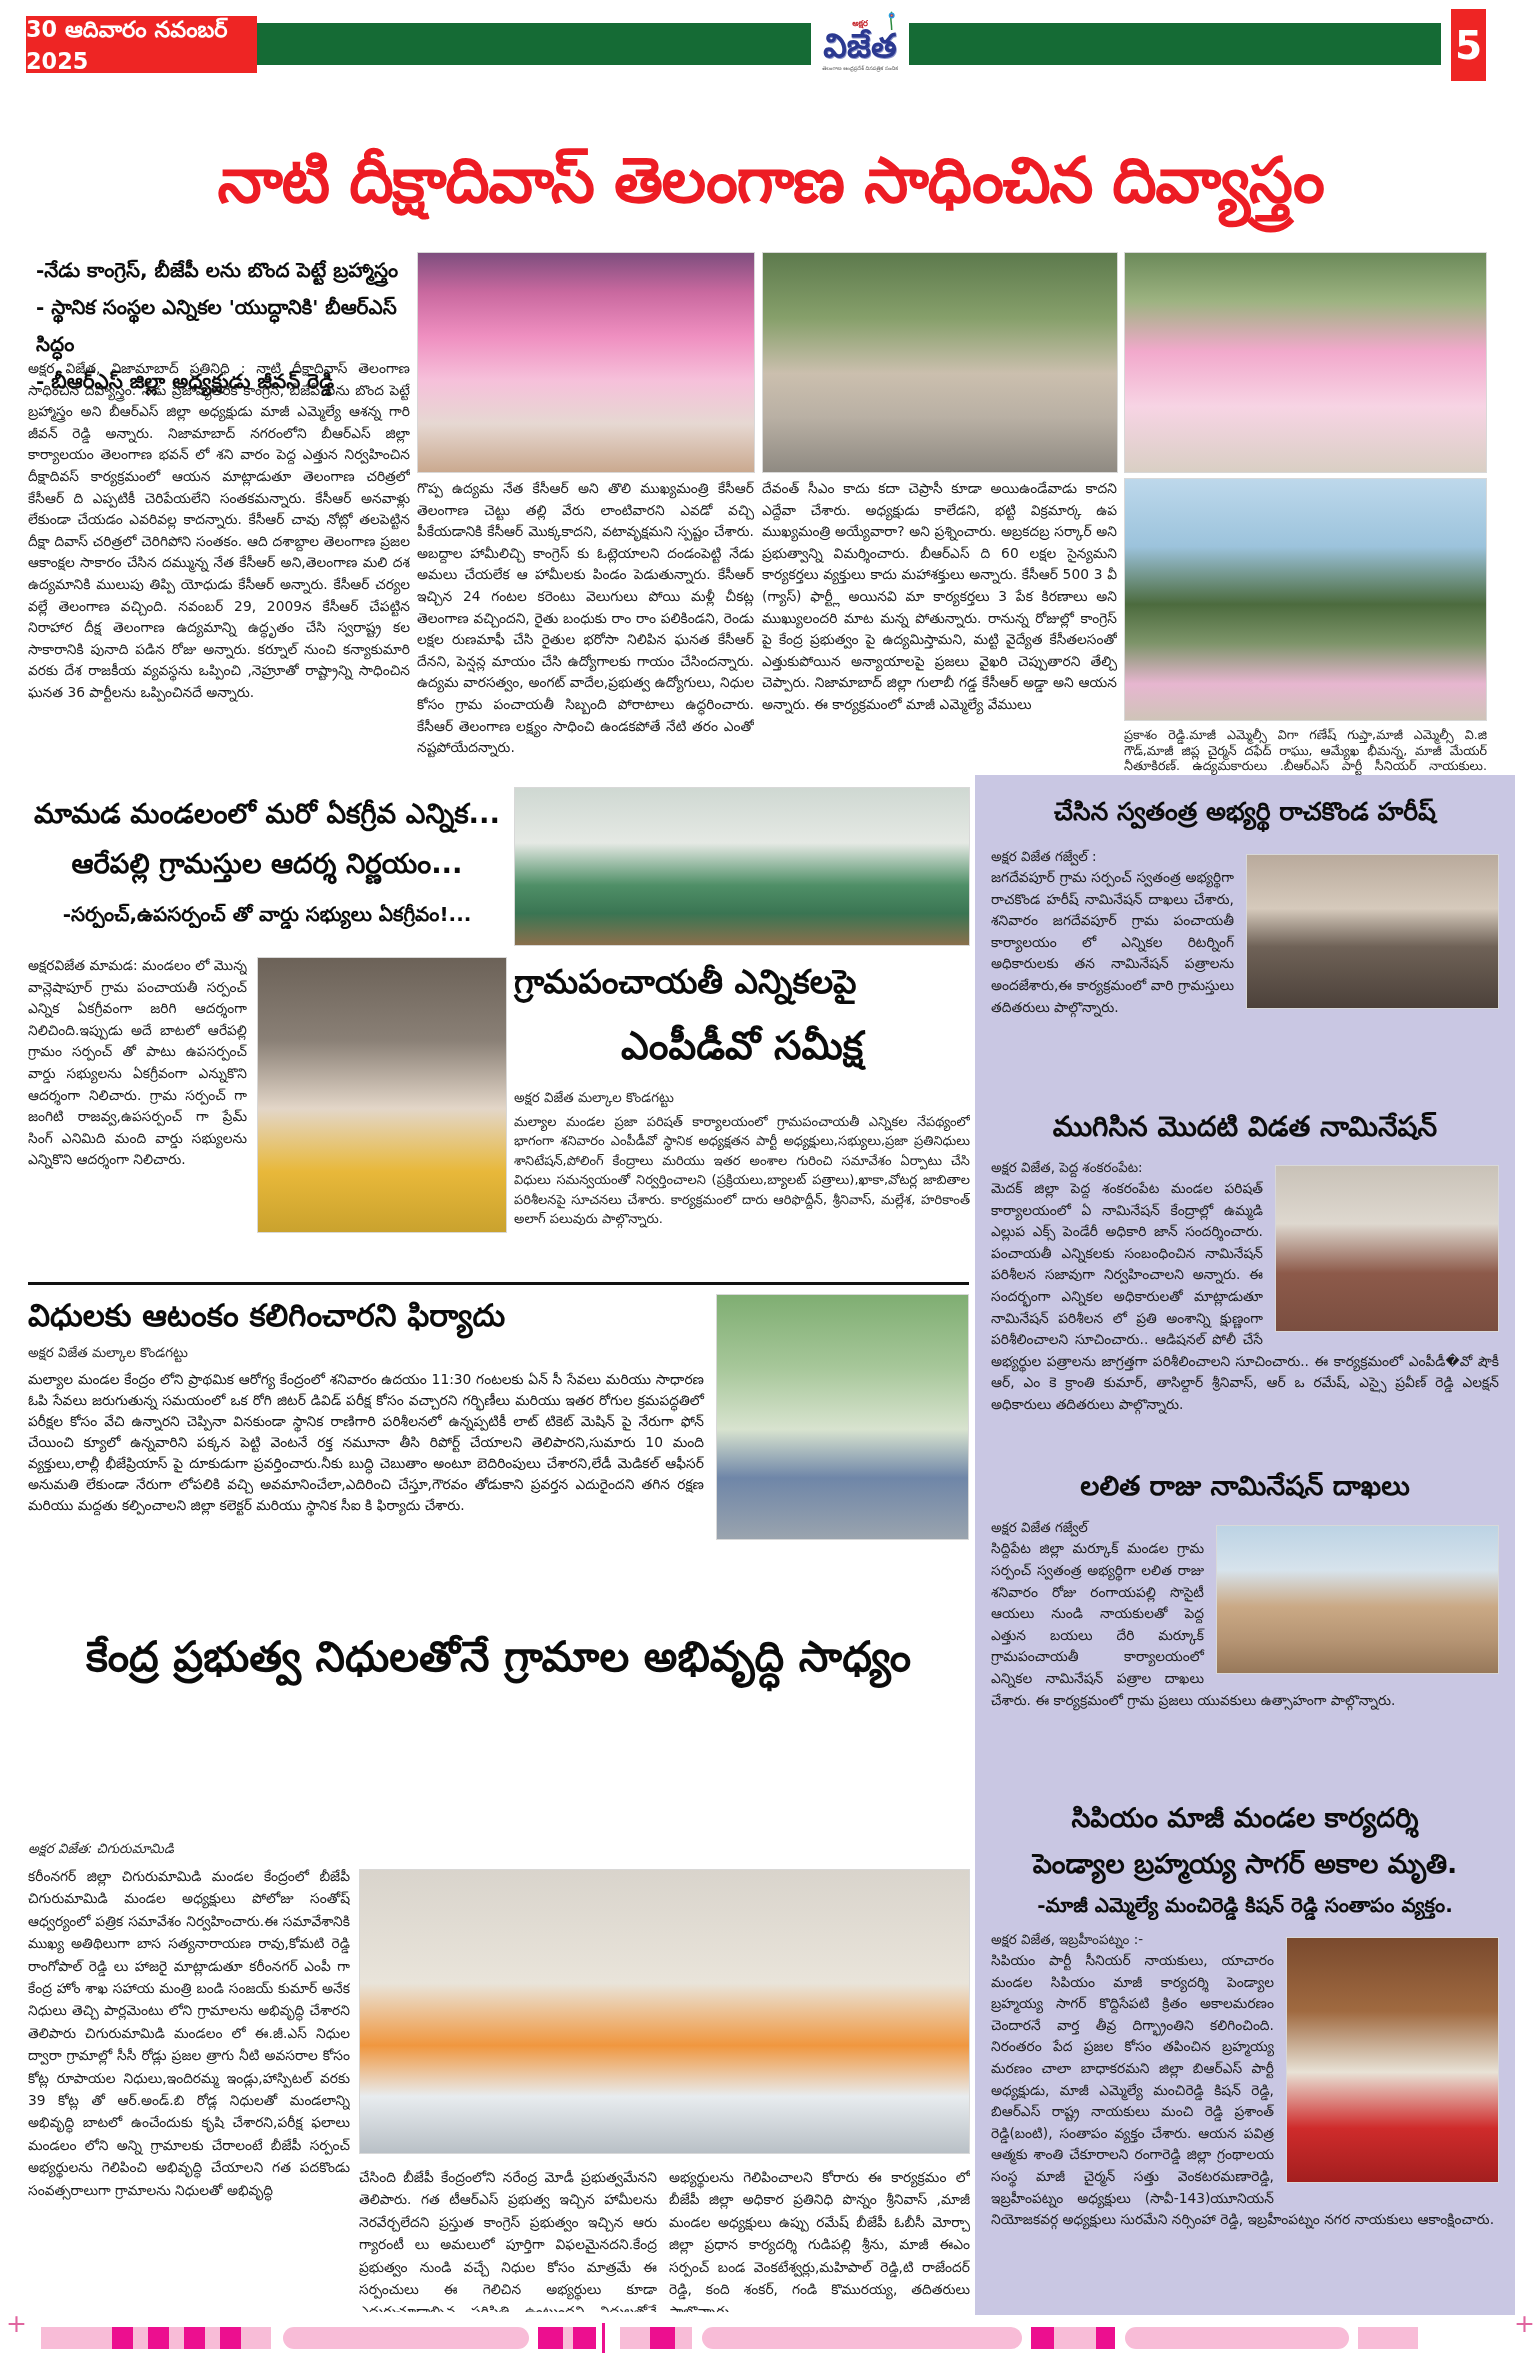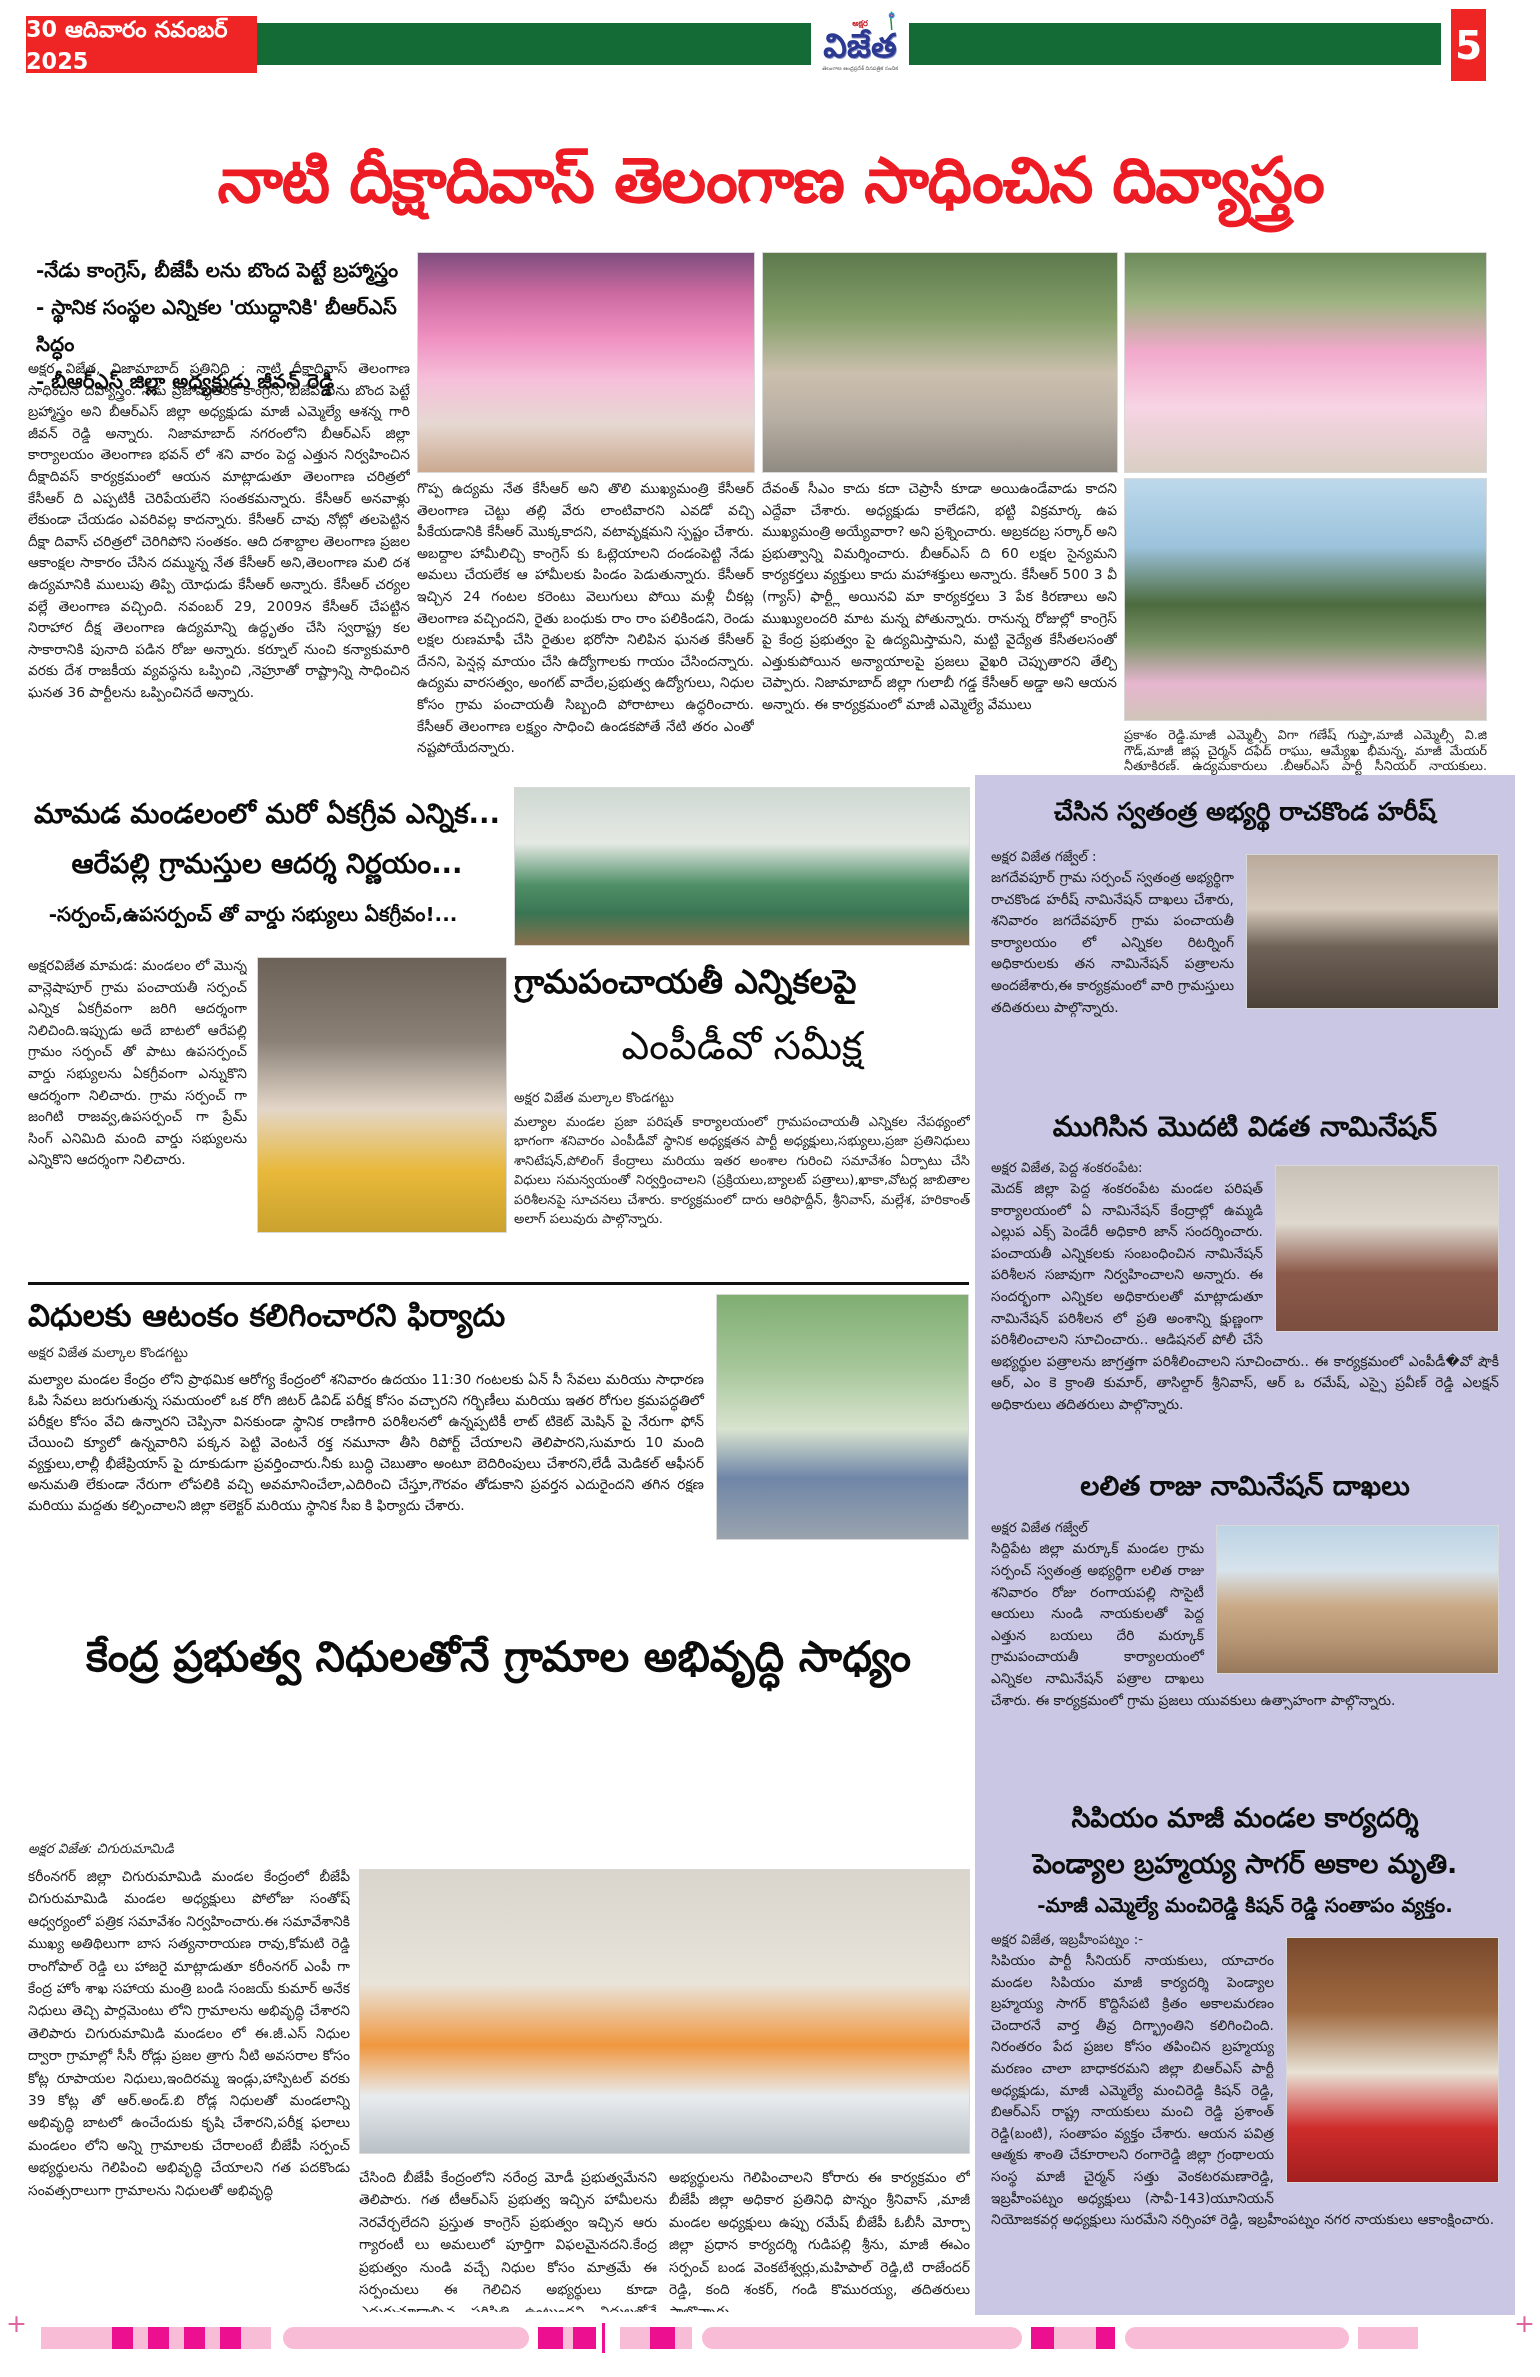--- a/index.html
+++ b/index.html
@@ -46,28 +46,28 @@
   .ph-desk{background:linear-gradient(180deg,#b9aa9c 0%,#d6cabc 35%,#6f6257 60%,#4c413a 100%);}
   .ph-hall{background:linear-gradient(180deg,#c9c2b8 0%,#ded8cf 35%,#8d5a4a 65%,#7a4e40 100%);}
   .ph-street{background:linear-gradient(180deg,#bcd3e4 0%,#d7e3ec 30%,#caa985 55%,#b59473 78%,#97785a 100%);}
   .ph-portrait{background:linear-gradient(180deg,#7a4a2e 0%,#a06a40 30%,#e8e2d6 55%,#cf2b2b 78%,#a31f1f 100%);}
 
   
   .mamada-h1{position:absolute;left:28px;top:791px;width:478px;text-align:center;font-weight:bold;
              font-size:27.6px;line-height:46px;color:#0c0c0c;}
   .mamada-h2{position:absolute;left:28px;top:841px;width:478px;text-align:center;font-weight:bold;
              font-size:27.6px;line-height:46px;color:#0c0c0c;}
-  .mamada-sub{position:absolute;left:14px;top:897px;width:478px;text-align:center;font-weight:bold;
+  .mamada-sub{position:absolute;left:28px;top:897px;width:478px;text-align:center;font-weight:bold;
               font-size:20px;line-height:34px;color:#0c0c0c;}
   .mamada-body{position:absolute;left:28px;top:955px;width:219px;height:277px;}
 
   
   .mpdo-h{position:absolute;left:514px;top:955px;width:456px;text-align:left;font-weight:bold;
           font-size:33px;line-height:54px;color:#0c0c0c;}
-  .mpdo-h2{position:absolute;left:514px;top:1014px;width:456px;text-align:center;font-weight:normal;
+  .mpdo-h2{position:absolute;left:514px;top:1014px;width:456px;text-align:center;font-weight:bold;
            font-size:39px;line-height:63px;color:#0c0c0c;}
   .mpdo-byline{position:absolute;left:514px;top:1090px;width:456px;font-size:13.4px;color:#2a2a2a;}
   .mpdo-body{position:absolute;left:514px;top:1112px;width:456px;height:149px;font-size:13px;line-height:19.4px;}
 
   .rule-left{position:absolute;left:28px;top:1282px;width:941px;height:0;border-top:3px solid #111;}
 
   
   .complaint-wrap{position:absolute;left:28px;top:1291px;width:941px;height:316px;}
   .complaint-photo{float:right;width:253px;height:246px;margin:3px 0 6px 12px;position:relative;}
   .complaint-h{font-weight:bold;font-size:31px;line-height:49px;color:#0c0c0c;margin:0 0 4.5px 0;}

